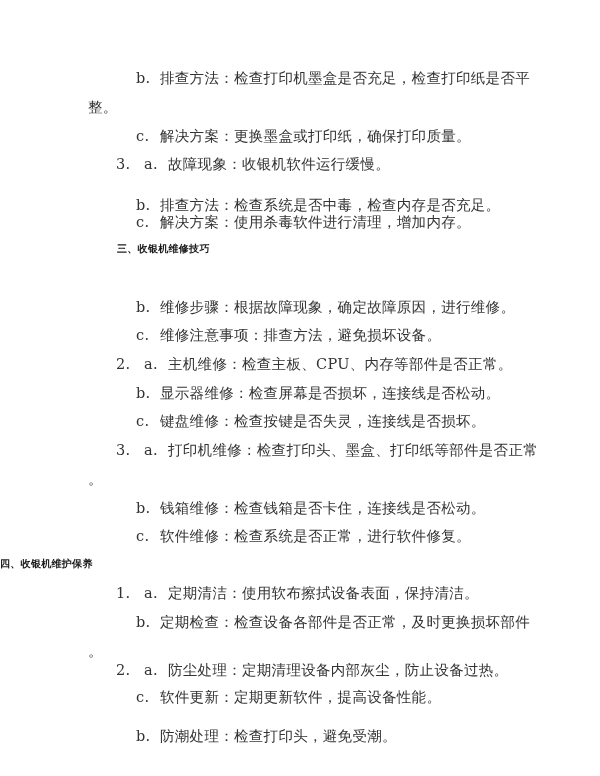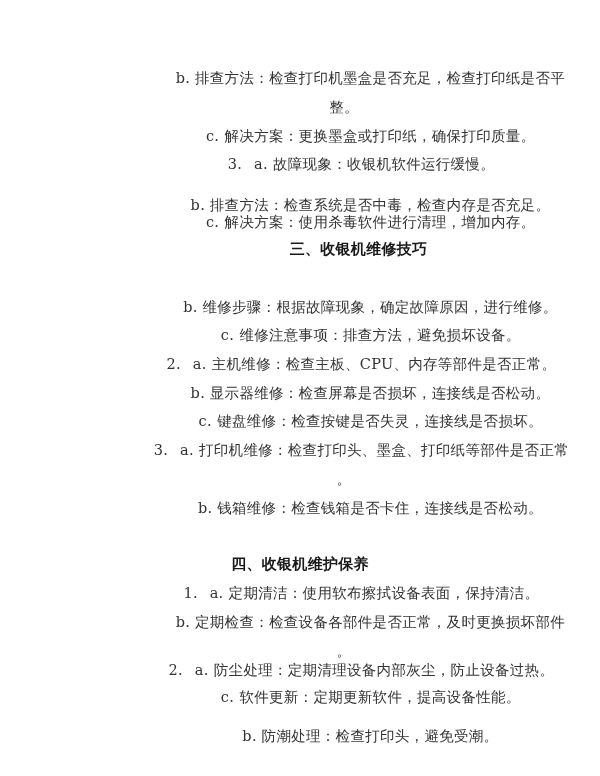--- a/index.html
+++ b/index.html
@@ -1,21 +1,21 @@
 <!DOCTYPE html>
 <html><head>
   <meta charset="utf-8">
   <style>
     html, body { margin: 0; padding: 0; background: #ffffff; }
     body { width: 600px; height: 776px; position: relative; overflow: hidden;
            font-family: "DejaVu Serif", "Liberation Serif", serif; color: #333333; }
     .page { position: absolute; left: 0; top: 0; width: 600px; height: 776px; }
     .line { position: absolute; left: 0; width: 600px; font-size: 14.5px; line-height: 20px;
-            white-space: nowrap; letter-spacing: 0.3px; text-align: center; }
-    .heading { font-weight: bold; color: #1a1a1a; font-size: 15px; }
+            white-space: nowrap; letter-spacing: 0.3px; }
+    .heading { font-weight: bold; color: #1a1a1a; font-size: 10px; }
     .num { display: inline-block; width: 28px; }
     .let { display: inline-block; width: 24px; }
   </style>
 </head>
 <body>
 
 <div class="page">
   <div class="line" style="top:68px"><span style="margin-left:136px" class="let">b.</span><span>排查方法：检查打印机墨盒是否充足，检查打印纸是否平</span></div>
   <div class="line" style="top:97px"><span style="margin-left:88px">整。</span></div>
   <div class="line" style="top:126px"><span style="margin-left:136px" class="let">c.</span><span>解决方案：更换墨盒或打印纸，确保打印质量。</span></div>
@@ -24,20 +24,21 @@
   <div class="line" style="top:212px"><span style="margin-left:136px" class="let">c.</span><span>解决方案：使用杀毒软件进行清理，增加内存。</span></div>
   <div class="line heading" style="top:239px"><span style="margin-left:117px">三、收银机维修技巧</span></div>
   <div class="line" style="top:297px"><span style="margin-left:136px" class="let">b.</span><span>维修步骤：根据故障现象，确定故障原因，进行维修。</span></div>
   <div class="line" style="top:325px"><span style="margin-left:136px" class="let">c.</span><span>维修注意事项：排查方法，避免损坏设备。</span></div>
   <div class="line" style="top:354px"><span style="margin-left:116px" class="num">2.</span><span class="let">a.</span><span>主机维修：检查主板、CPU、内存等部件是否正常。</span></div>
   <div class="line" style="top:383px"><span style="margin-left:136px" class="let">b.</span><span>显示器维修：检查屏幕是否损坏，连接线是否松动。</span></div>
   <div class="line" style="top:411px"><span style="margin-left:136px" class="let">c.</span><span>键盘维修：检查按键是否失灵，连接线是否损坏。</span></div>
   <div class="line" style="top:440px"><span style="margin-left:116px" class="num">3.</span><span class="let">a.</span><span>打印机维修：检查打印头、墨盒、打印纸等部件是否正常</span></div>
   <div class="line" style="top:469px"><span style="margin-left:88px">。</span></div>
   <div class="line" style="top:498px"><span style="margin-left:136px" class="let">b.</span><span>钱箱维修：检查钱箱是否卡住，连接线是否松动。</span></div>
+  <div class="line" style="top:526px"><span style="margin-left:136px" class="let">c.</span><span>软件维修：检查系统是否正常，进行软件修复。</span></div>
   <div class="line heading" style="top:554px"><span style="">四、收银机维护保养</span></div>
   <div class="line" style="top:583px"><span style="margin-left:116px" class="num">1.</span><span class="let">a.</span><span>定期清洁：使用软布擦拭设备表面，保持清洁。</span></div>
   <div class="line" style="top:612px"><span style="margin-left:136px" class="let">b.</span><span>定期检查：检查设备各部件是否正常，及时更换损坏部件</span></div>
   <div class="line" style="top:641px"><span style="margin-left:88px">。</span></div>
   <div class="line" style="top:687px"><span style="margin-left:136px" class="let">c.</span><span>软件更新：定期更新软件，提高设备性能。</span></div>
   <div class="line" style="top:660px"><span style="margin-left:116px" class="num">2.</span><span class="let">a.</span><span>防尘处理：定期清理设备内部灰尘，防止设备过热。</span></div>
   <div class="line" style="top:726px"><span style="margin-left:136px" class="let">b.</span><span>防潮处理：检查打印头，避免受潮。</span></div>
 </div>
 
 </body></html>

